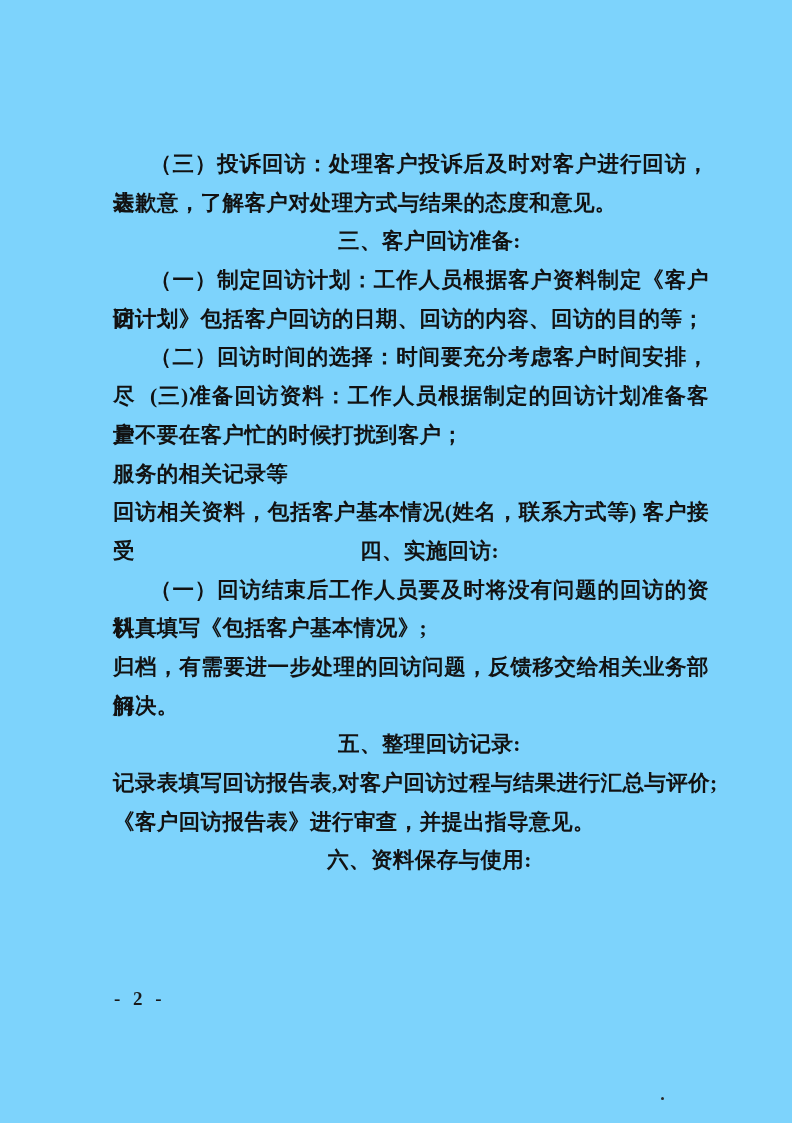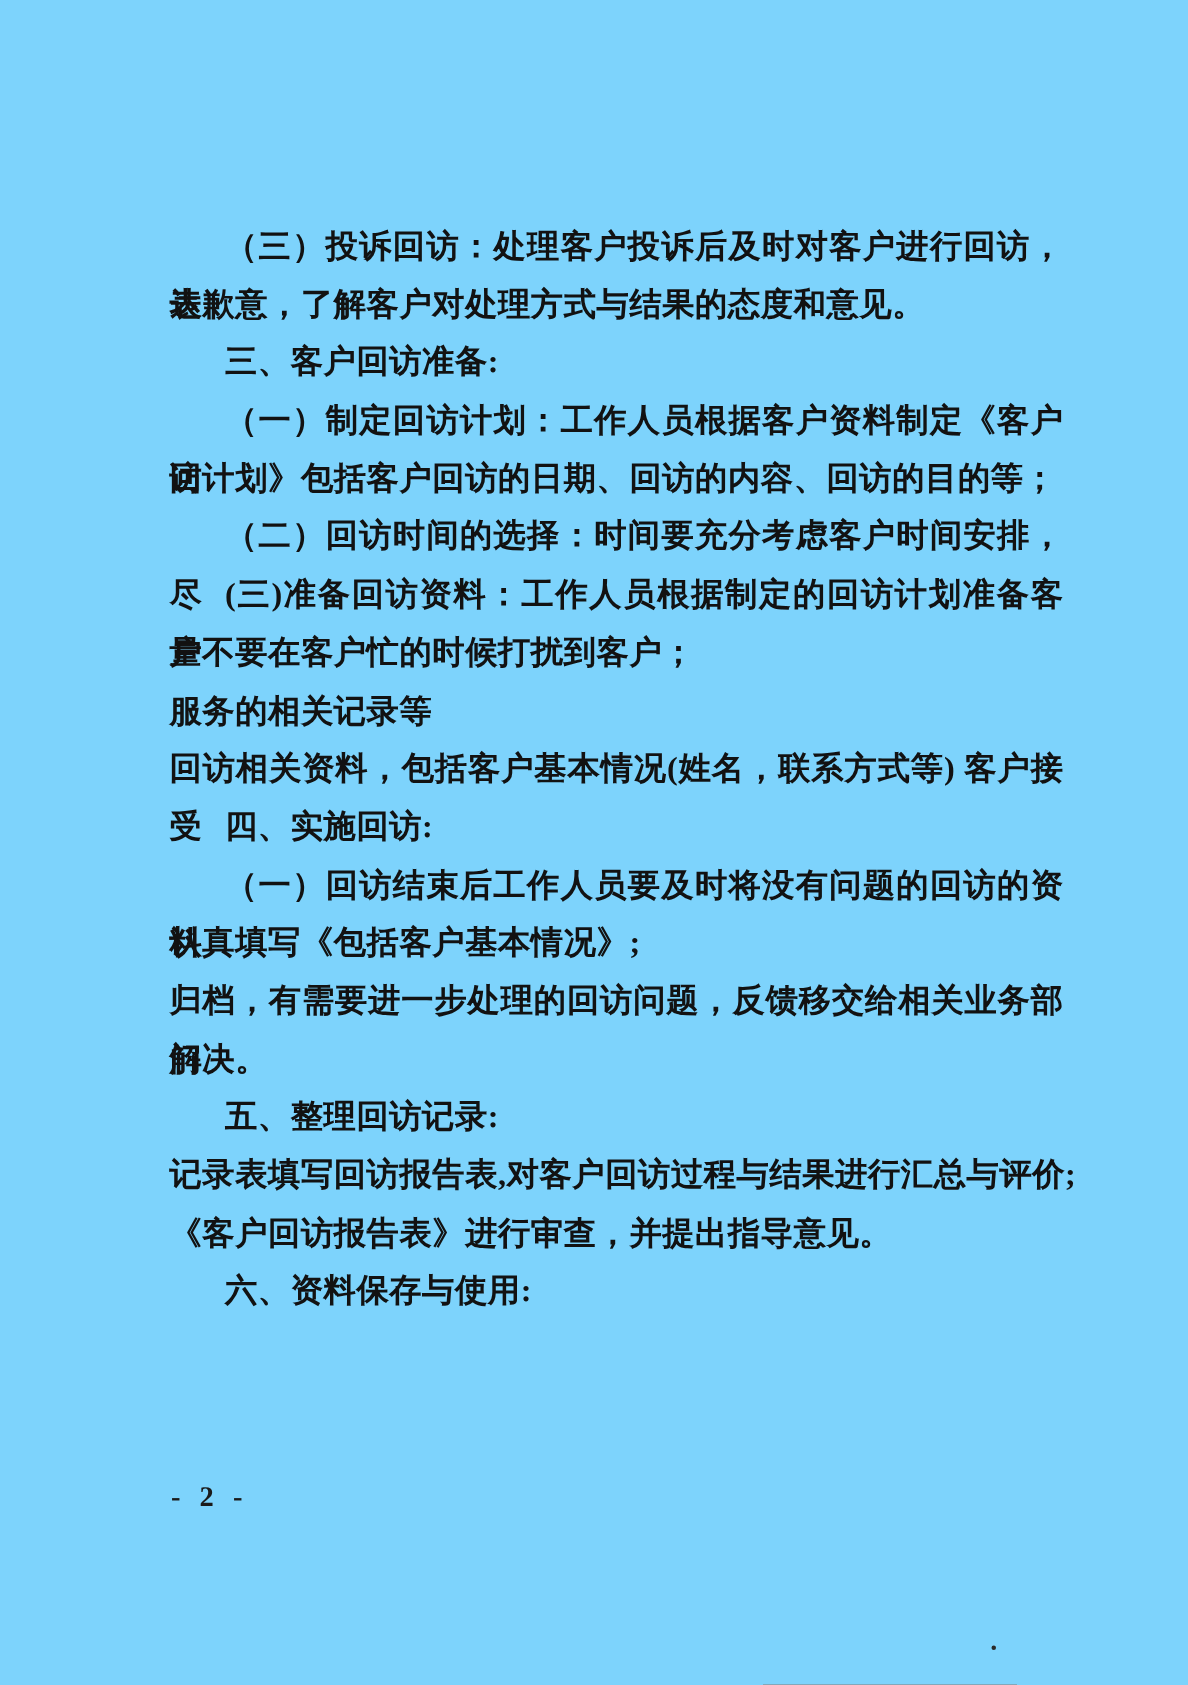--- a/index.html
+++ b/index.html
@@ -27,20 +27,21 @@
     height: 38.7px;
     line-height: 38.7px;
     font-size: 21.5px;
     font-weight: 600;
     letter-spacing: 0.4px;
     white-space: nowrap;
     text-align: left;
   }
   .line.indent {
     text-indent: 37px;
+    text-align: center;
   }
   .line.fill {
     white-space: normal;
     text-align: justify;
     text-align-last: justify;
   }
   .footer {
     position: absolute;
     left: 114px;
     top: 988px;

